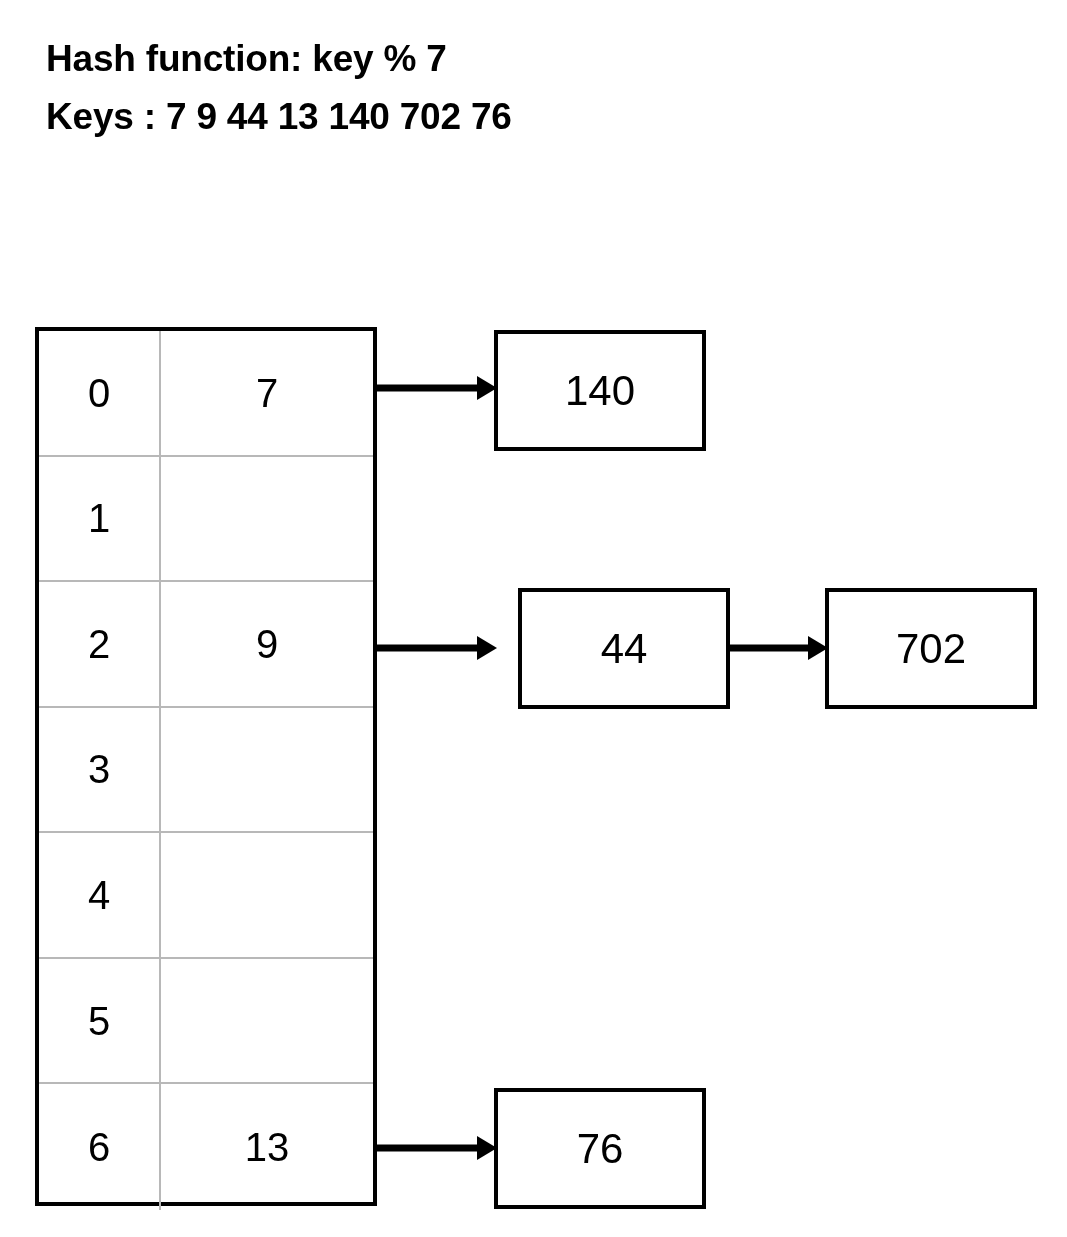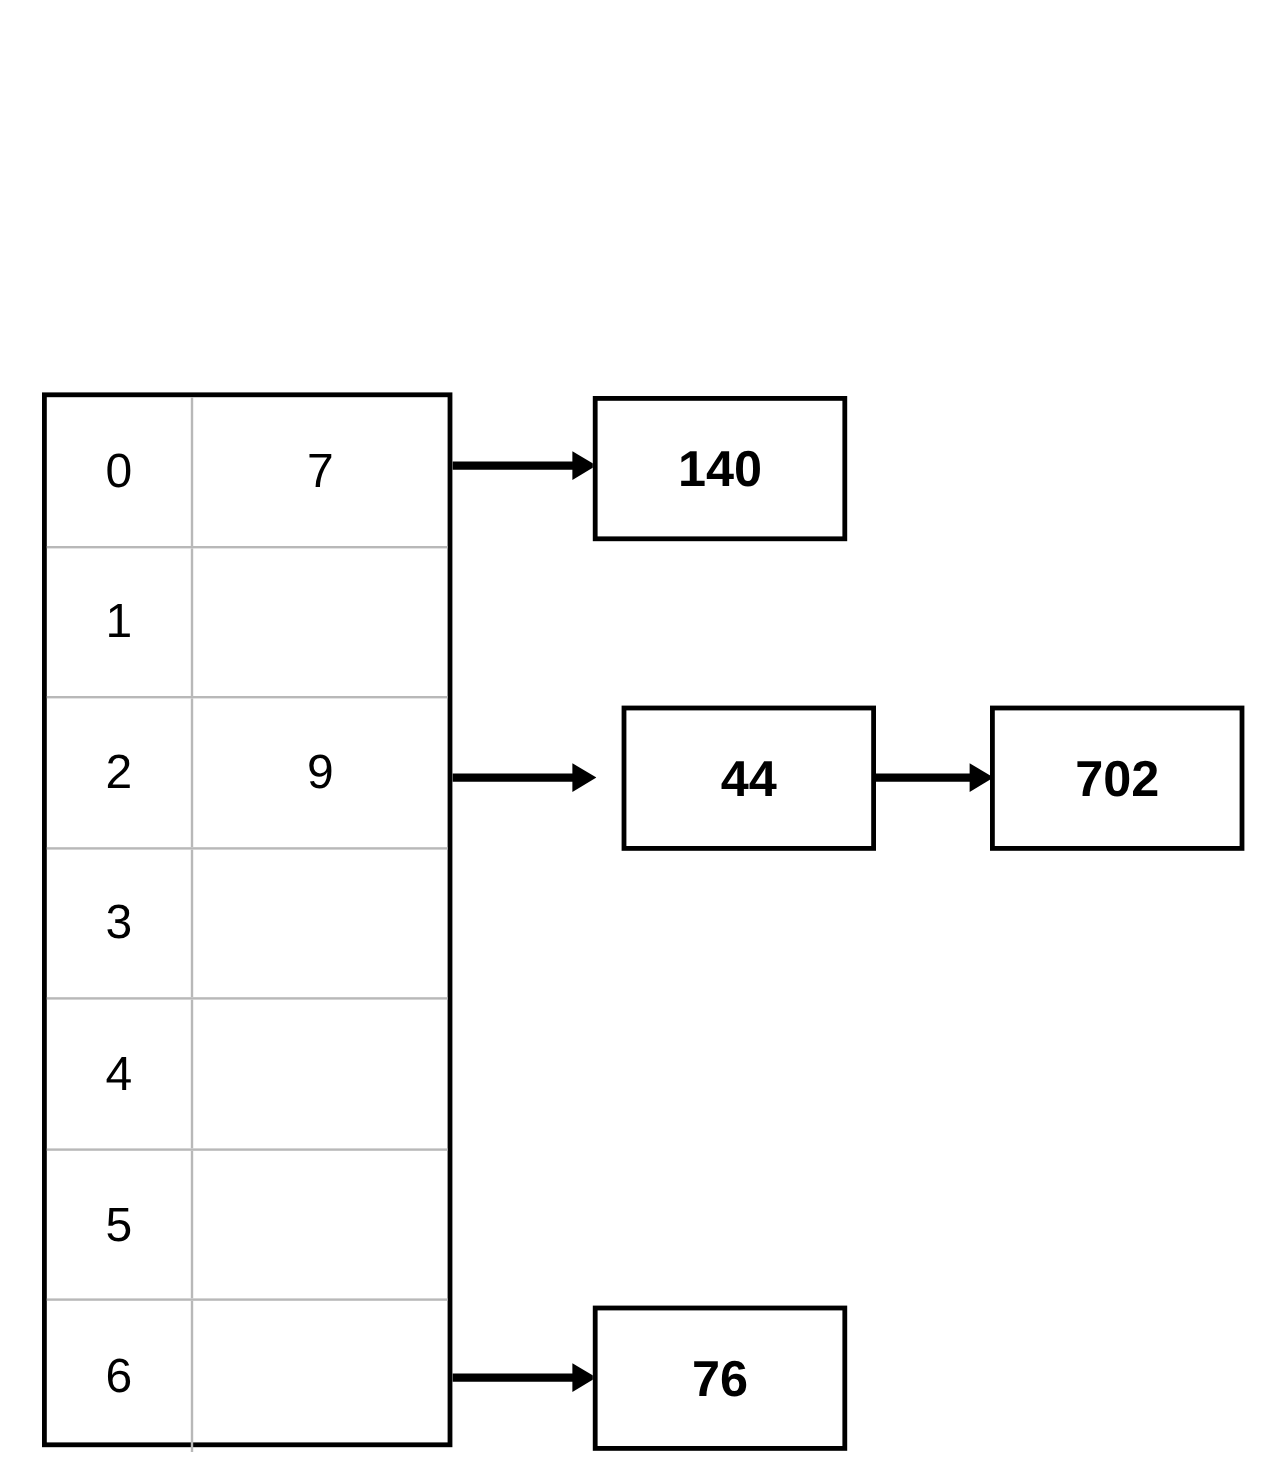--- a/index.html
+++ b/index.html
@@ -78,21 +78,20 @@
   .node-box {
     position: absolute;
     width: 212px;
     height: 121px;
     border: 4px solid #000000;
     box-sizing: border-box;
     display: flex;
     align-items: center;
     justify-content: center;
     background: #ffffff;
-    font-weight: bold;
   }
   .node-label {
     font-size: 42px;
     line-height: 1;
     color: #000000;
   }
 
   #node-140 { left: 494px; top: 330px; }
   #node-44  { left: 494px; top: 588px; margin-left: 24px; }
   #node-702 { left: 825px; top: 588px; }
@@ -108,20 +107,22 @@
 
   #arrow-0  { left: 377px; top: 373px; width: 120px; }
   #arrow-2  { left: 377px; top: 633px; width: 120px; }
   #arrow-44-702 { left: 706px; top: 633px; width: 122px; }
   #arrow-6  { left: 377px; top: 1133px; width: 120px; }
 </style>
 </head>
 <body>
 
 <div id="header">
+  <div class="header-line">Hash function: key % 7</div>
+  <div class="header-line">Keys : 7 9 44 13 140 702 76</div>
 </div>
 
 <div id="hash-table">
   <div class="table-row">
     <div class="cell-index">0</div>
     <div class="cell-value">7</div>
   </div>
   <div class="table-row">
     <div class="cell-index">1</div>
     <div class="cell-value"></div>
@@ -137,20 +138,21 @@
   <div class="table-row">
     <div class="cell-index">4</div>
     <div class="cell-value"></div>
   </div>
   <div class="table-row">
     <div class="cell-index">5</div>
     <div class="cell-value"></div>
   </div>
   <div class="table-row">
     <div class="cell-index">6</div>
+    <div class="cell-value">13</div>
   </div>
 </div>
 
 <div class="arrow" id="arrow-0">
   <svg width="120" height="30" viewBox="0 0 120 30">
     <line x1="0" y1="15" x2="104" y2="15" stroke="#000000" stroke-width="7"></line>
     <polygon points="100,3 120,15 100,27" fill="#000000"></polygon>
   </svg>
 </div>
 

